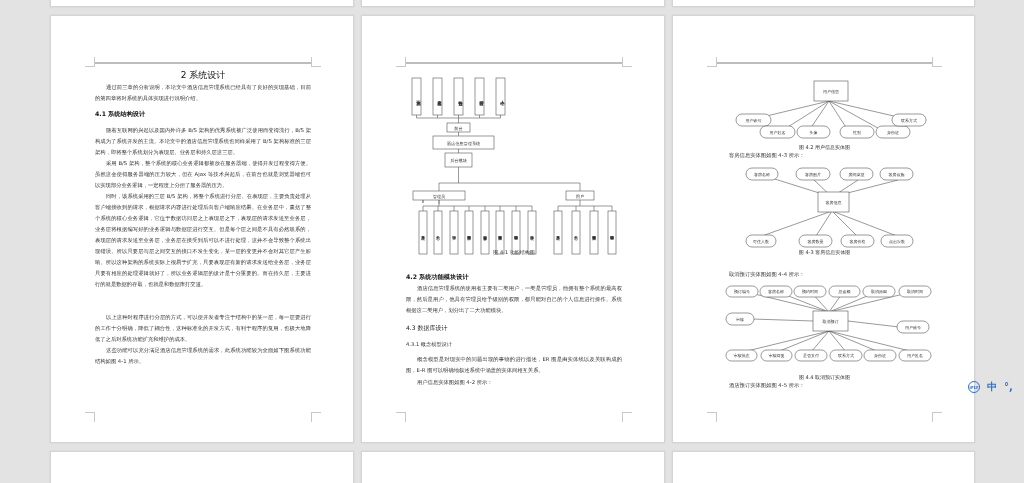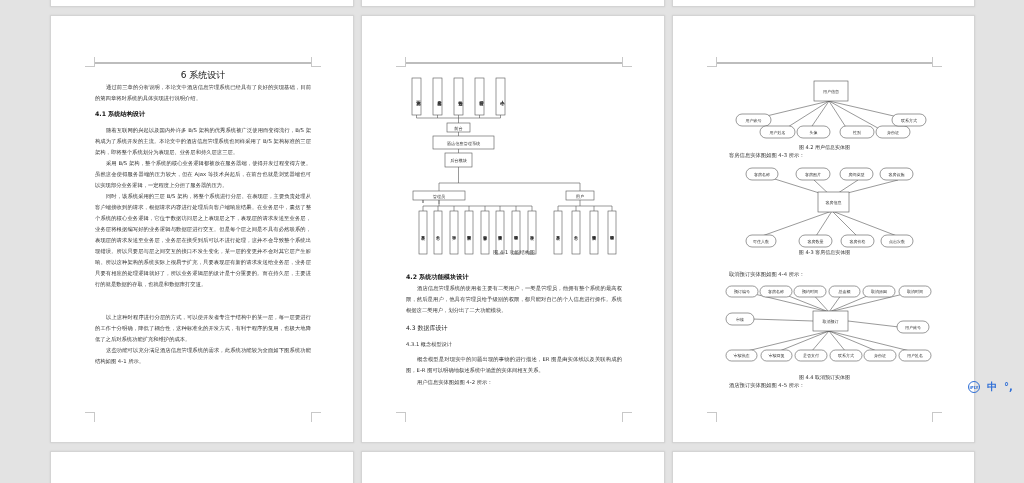--- a/index.html
+++ b/index.html
@@ -32,21 +32,21 @@
 <div class="page" style="left:361px; top:-20px; width:304px; height:27px;"></div>
 <div class="page" style="left:672px; top:-20px; width:303px; height:27px;"></div>
 
 <div class="page" style="left:50px; top:15px; width:304px; height:428px;">
   <div class="crn tl" style="left:34px; top:41px;"></div>
   <div class="crn tr" style="left:260px; top:41px;"></div>
   <div class="hdr-line" style="left:44px; top:46px; width:216px;"></div>
   <div class="crn bl" style="left:34px; top:396px;"></div>
   <div class="crn br" style="left:260px; top:396px;"></div>
 
-  <div class="h1" style="left:0; width:304px; top:53px;">6 系统设计</div>
+  <div class="h1" style="left:0; width:304px; top:53px;">2 系统设计</div>
   <div class="txt para" style="left:44px; width:216px; top:66px;">通过前三章的分析说明，本论文中酒店信息管理系统已经具有了良好的实现基础，目前的第四章将对系统的具体实现进行说明介绍。</div>
   <div class="h2" style="left:44px; top:94px;">4.1 系统结构设计</div>
   <div class="txt para" style="left:44px; width:216px; top:109px;">随着互联网的兴起以及国内外许多 B/S 架构的优秀系统被广泛使用而变得流行，B/S 架构成为了系统开发的主流。本论文中的酒店信息管理系统也同样采用了 B/S 架构标准的三层架构，即将整个系统划分为表现层、业务层和持久层这三层。</div>
   <div class="txt para" style="left:44px; width:216px; top:142px;">采用 B/S 架构，整个系统的核心业务逻辑都被放在服务器端，使得开发过程变得方便。虽然这会使得服务器端的压力较大，但在 Ajax 等技术兴起后，在前台也就是浏览器端也可以实现部分业务逻辑，一定程度上分担了服务器的压力。</div>
   <div class="txt para" style="left:44px; width:216px; top:175px;">同时，该系统采用的三层 B/S 架构，将整个系统进行分层。在表现层，主要负责处理从客户端接收到的请求，根据请求内容进行处理后向客户端响应结果。在业务层中，囊括了整个系统的核心业务逻辑，它位于数据访问层之上表现层之下，表现层的请求发送至业务层，业务层将根据编写好的业务逻辑与数据层进行交互。但是每个层之间是不具有必然联系的，表现层的请求发送至业务层，业务层在接受到后可以不进行处理，这并不会导致整个系统出现错误。所以只要层与层之间交互的接口不发生变化，某一层的变更并不会对其它层产生影响。所以这种架构的系统实际上很易于扩充，只要表现层有新的请求发送给业务层，业务层只要有相应的处理逻辑就好了，所以业务逻辑层的设计是十分重要的。而在持久层，主要进行的就是数据的存取，也就是和数据库打交道。</div>
   <div class="txt para" style="left:44px; width:216px; top:296px;">以上这种对程序进行分层的方式，可以使开发者专注于结构中的某一层，每一层要进行的工作十分明确，降低了耦合性，这种标准化的开发方式，有利于程序的复用，也极大地降低了之后对系统功能扩充和维护的成本。</div>
   <div class="txt para" style="left:44px; width:216px; top:329px;">这些功能可以充分满足酒店信息管理系统的需求，此系统功能较为全面如下图系统功能结构如图 4-1 所示。</div>
 </div>
 
 <div class="page" style="left:361px; top:15px; width:304px; height:428px;">

